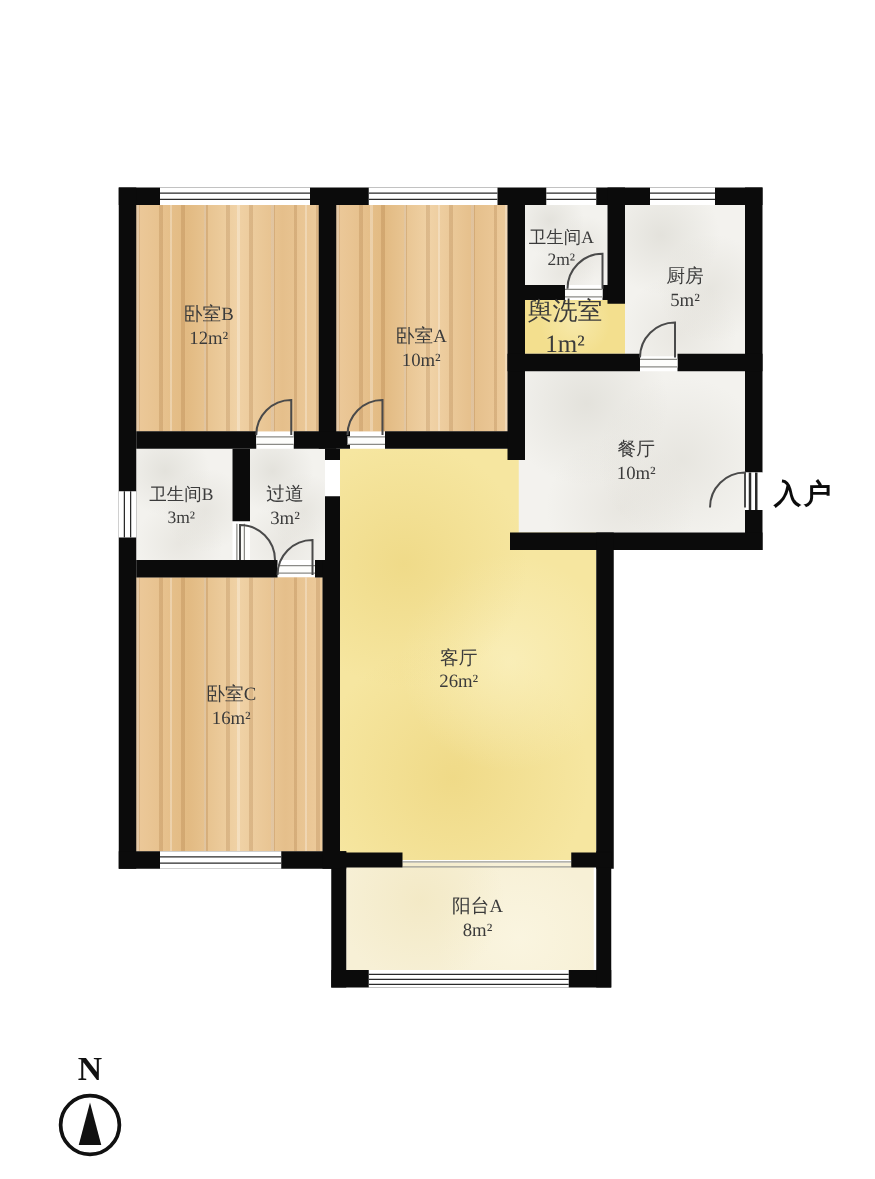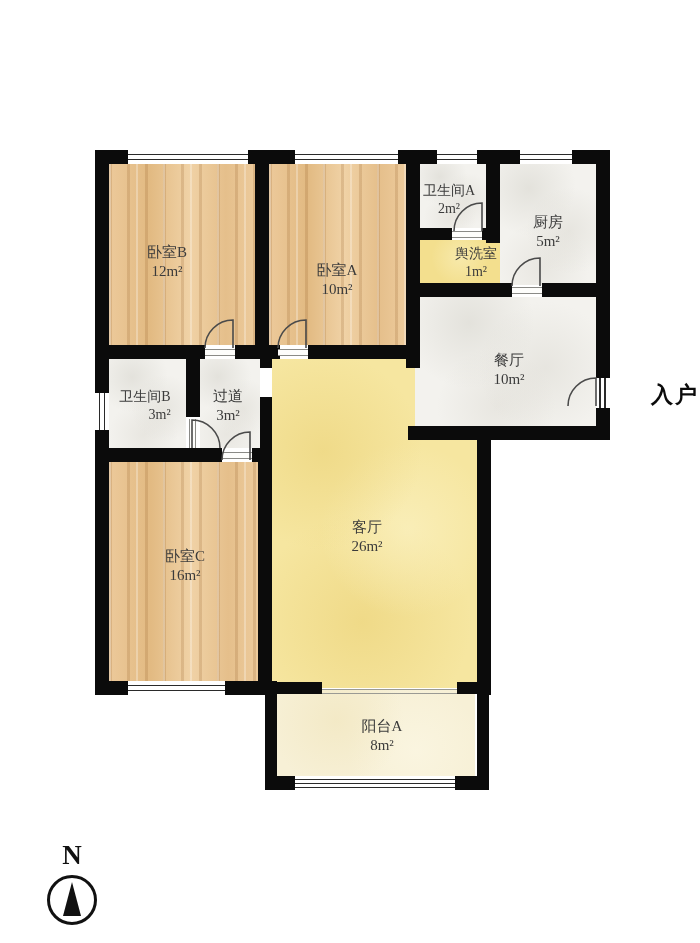--- a/index.html
+++ b/index.html
@@ -158,50 +158,50 @@
     <span>10m²</span>
   </div>
   <div class="label" style="left:449px;top:200px;font-size:14px;">
     <span>卫生间A</span>
     <span>2m²</span>
   </div>
   <div class="label" style="left:548px;top:232px;">
     <span>厨房</span>
     <span>5m²</span>
   </div>
-  <div class="label" style="left:452px;top:263px;font-size:14px;margin-left:24px;">
+  <div class="label" style="left:452px;top:263px;font-size:20px;">
     <span>舆洗室</span>
     <span>1m²</span>
   </div>
   <div class="label" style="left:509px;top:370px;">
     <span>餐厅</span>
     <span>10m²</span>
   </div>
-  <div class="label" style="left:145px;top:406px;font-size:14px;text-align:right;">
+  <div class="label" style="left:145px;top:406px;font-size:14px;">
     <span>卫生间B</span>
     <span>3m²</span>
   </div>
   <div class="label" style="left:228px;top:406px;">
     <span>过道</span>
     <span>3m²</span>
   </div>
   <div class="label" style="left:367px;top:537px;">
     <span>客厅</span>
     <span>26m²</span>
   </div>
   <div class="label" style="left:185px;top:566px;">
     <span>卧室C</span>
     <span>16m²</span>
   </div>
   <div class="label" style="left:382px;top:736px;">
     <span>阳台A</span>
     <span>8m²</span>
   </div>
 
-  <div id="entrance-label" style="left:675px;top:395px;">入户</div>
+  <div id="entrance-label" style="left:643px;top:395px;">入户</div>
 
   <div id="compass">
     <div id="compass-n">N</div>
     <div id="compass-dial">
       <div id="compass-needle"></div>
     </div>
   </div>
 
 </div>
 

